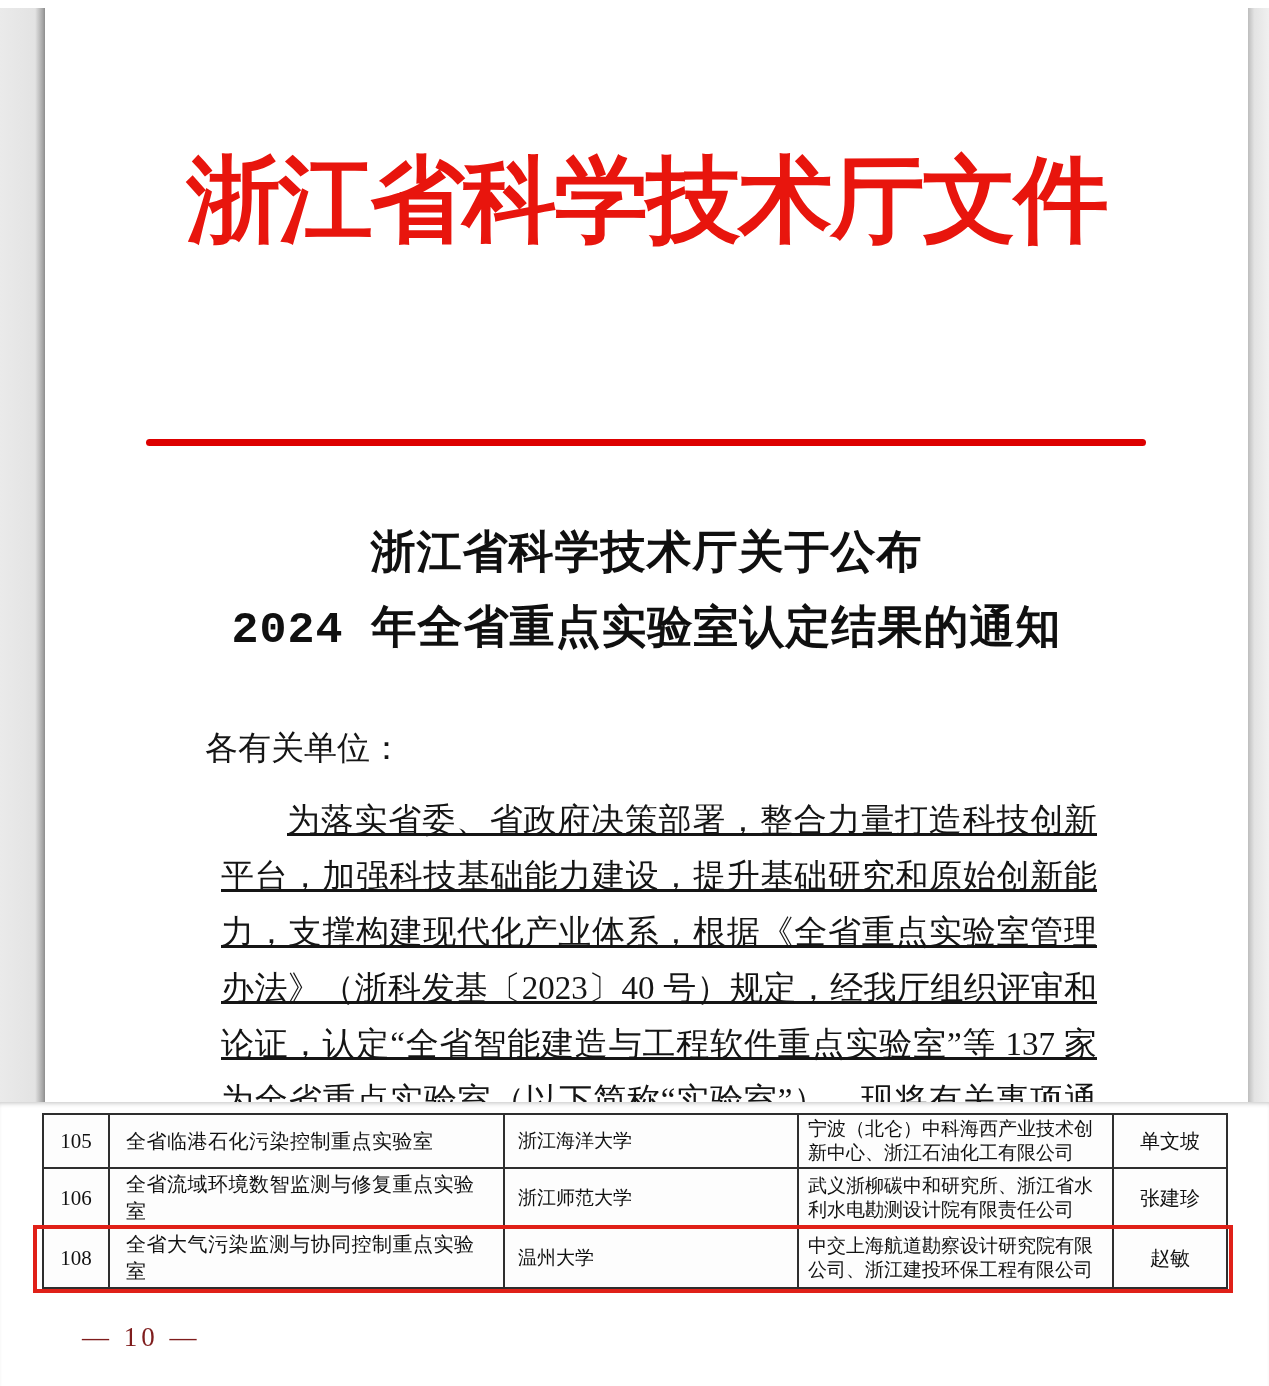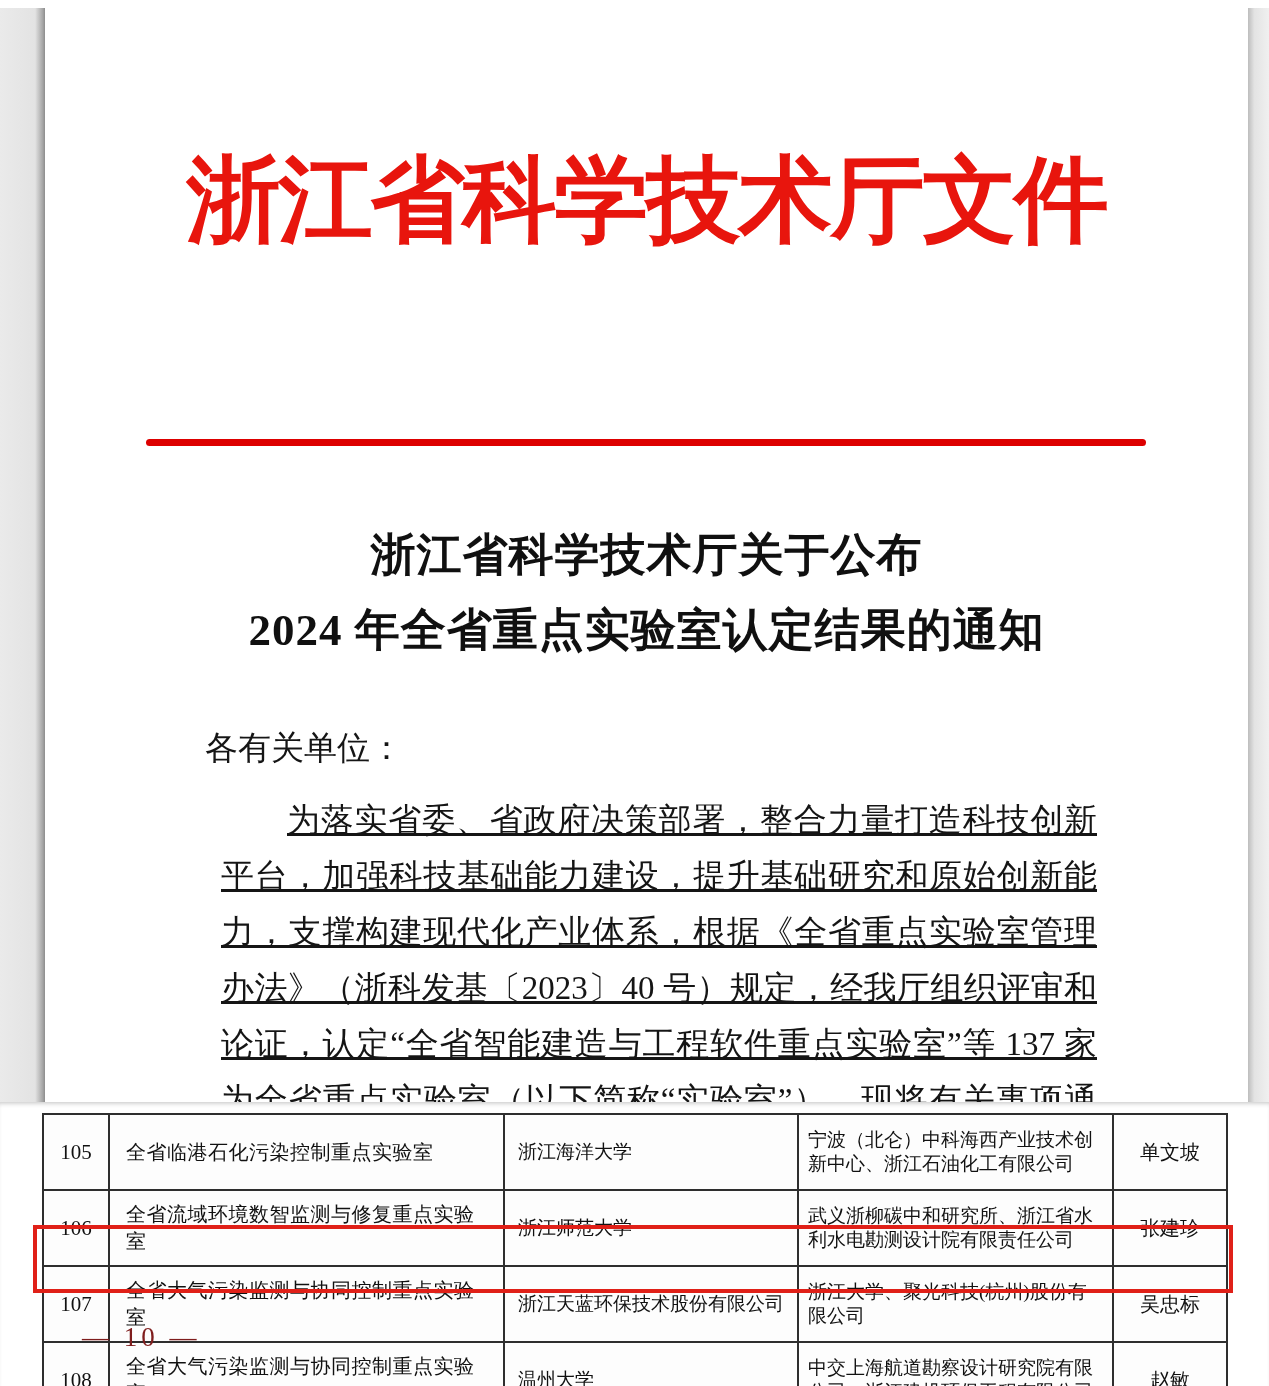--- a/index.html
+++ b/index.html
@@ -30,21 +30,21 @@
     position:absolute; top:352px; left:0; width:100%;
     text-align:center; font-size:34px; line-height:44px; color:#1b1b1b; letter-spacing:1px;
   }
   .red-rule {
     position:absolute; top:431px; left:101px; width:1000px; height:7px;
     background:var(--rule-red,#dd0000); border-radius:4px;
   }
   .title-block {
     position:absolute; top:510px; left:0; width:100%;
     text-align:center; font-weight:bold; font-size:45px; line-height:75px;
-    color:#101010; letter-spacing:1px;
+    color:#101010; letter-spacing:1px;font-family:Liberation Mono, monospace;
   }
   .body-text {
     position:absolute; top:712px; left:160px; width:908px;
     font-size:33px; line-height:56px; color:#151515;
   }
   .salutation { margin:0; }
   .paragraph { margin:16px; text-indent:66px; text-align:justify;text-decoration:underline; }
 
   
   .bottom-section {
@@ -58,21 +58,21 @@
   }
   table.results td {
     border:2px solid var(--table-border,#2e2e2e);
     padding:2px 10px; vertical-align:middle; color:#111;
     overflow:hidden;
   }
   table.results tr { height:50px; }
   table.results td:nth-child(1) { text-align:center; font-size:21px; padding:12px 4px; }
   table.results td:nth-child(2) { font-size:20px; padding-left:16px; letter-spacing:.5px;border-radius:6px; }
   table.results td:nth-child(3) { font-size:19px; padding-left:13px; }
-  table.results td:nth-child(4) { font-size:19px; line-height:24px; padding:13px 9px; }
+  table.results td:nth-child(4) { font-size:19px; line-height:24px; padding:2px 9px; }
   table.results td:nth-child(5) { text-align:center; font-size:20px; padding:2px 4px;border-radius:8px; }
 
   .highlight-box {
     position:absolute; box-sizing:border-box;
     border:4px solid var(--highlight-red,#e02018);
     pointer-events:none;
   }
   .page-number {
     position:absolute; left:82px; top:219px;
     font-size:27px; letter-spacing:4px; color:#7f1d1d;
@@ -122,27 +122,20 @@
             <td>宁波（北仑）中科海西产业技术创新中心、浙江石油化工有限公司</td>
             <td>单文坡</td>
           </tr>
           <tr>
             <td>106</td>
             <td>全省流域环境数智监测与修复重点实验室</td>
             <td>浙江师范大学</td>
             <td>武义浙柳碳中和研究所、浙江省水利水电勘测设计院有限责任公司</td>
             <td>张建珍</td>
           </tr>
-          <tr class="hl">
-            <td>107</td>
-            <td>全省大气污染监测与协同控制重点实验室</td>
-            <td>浙江天蓝环保技术股份有限公司</td>
-            <td>浙江大学、聚光科技(杭州)股份有限公司</td>
-            <td>吴忠标</td>
-          </tr>
           <tr>
             <td>108</td>
             <td>全省大气污染监测与协同控制重点实验室</td>
             <td>温州大学</td>
             <td>中交上海航道勘察设计研究院有限公司、浙江建投环保工程有限公司</td>
             <td>赵敏</td>
           </tr>
         </tbody>
     </table>
 

